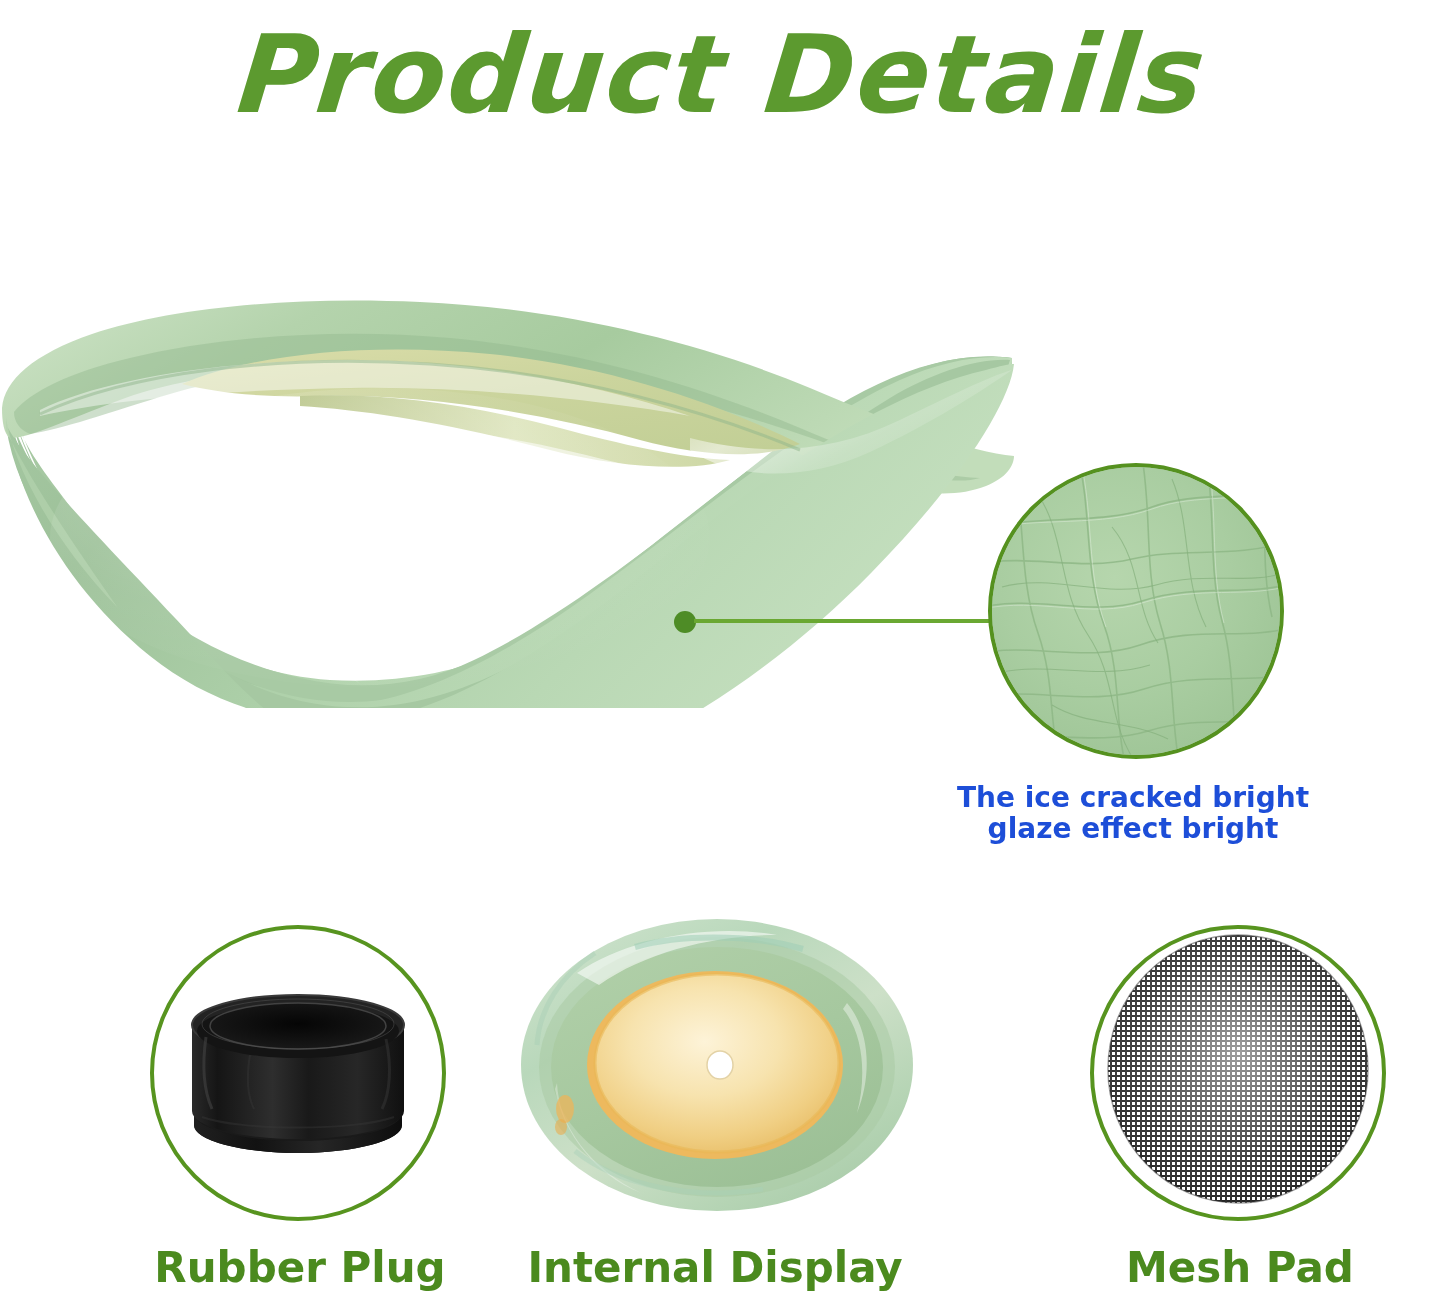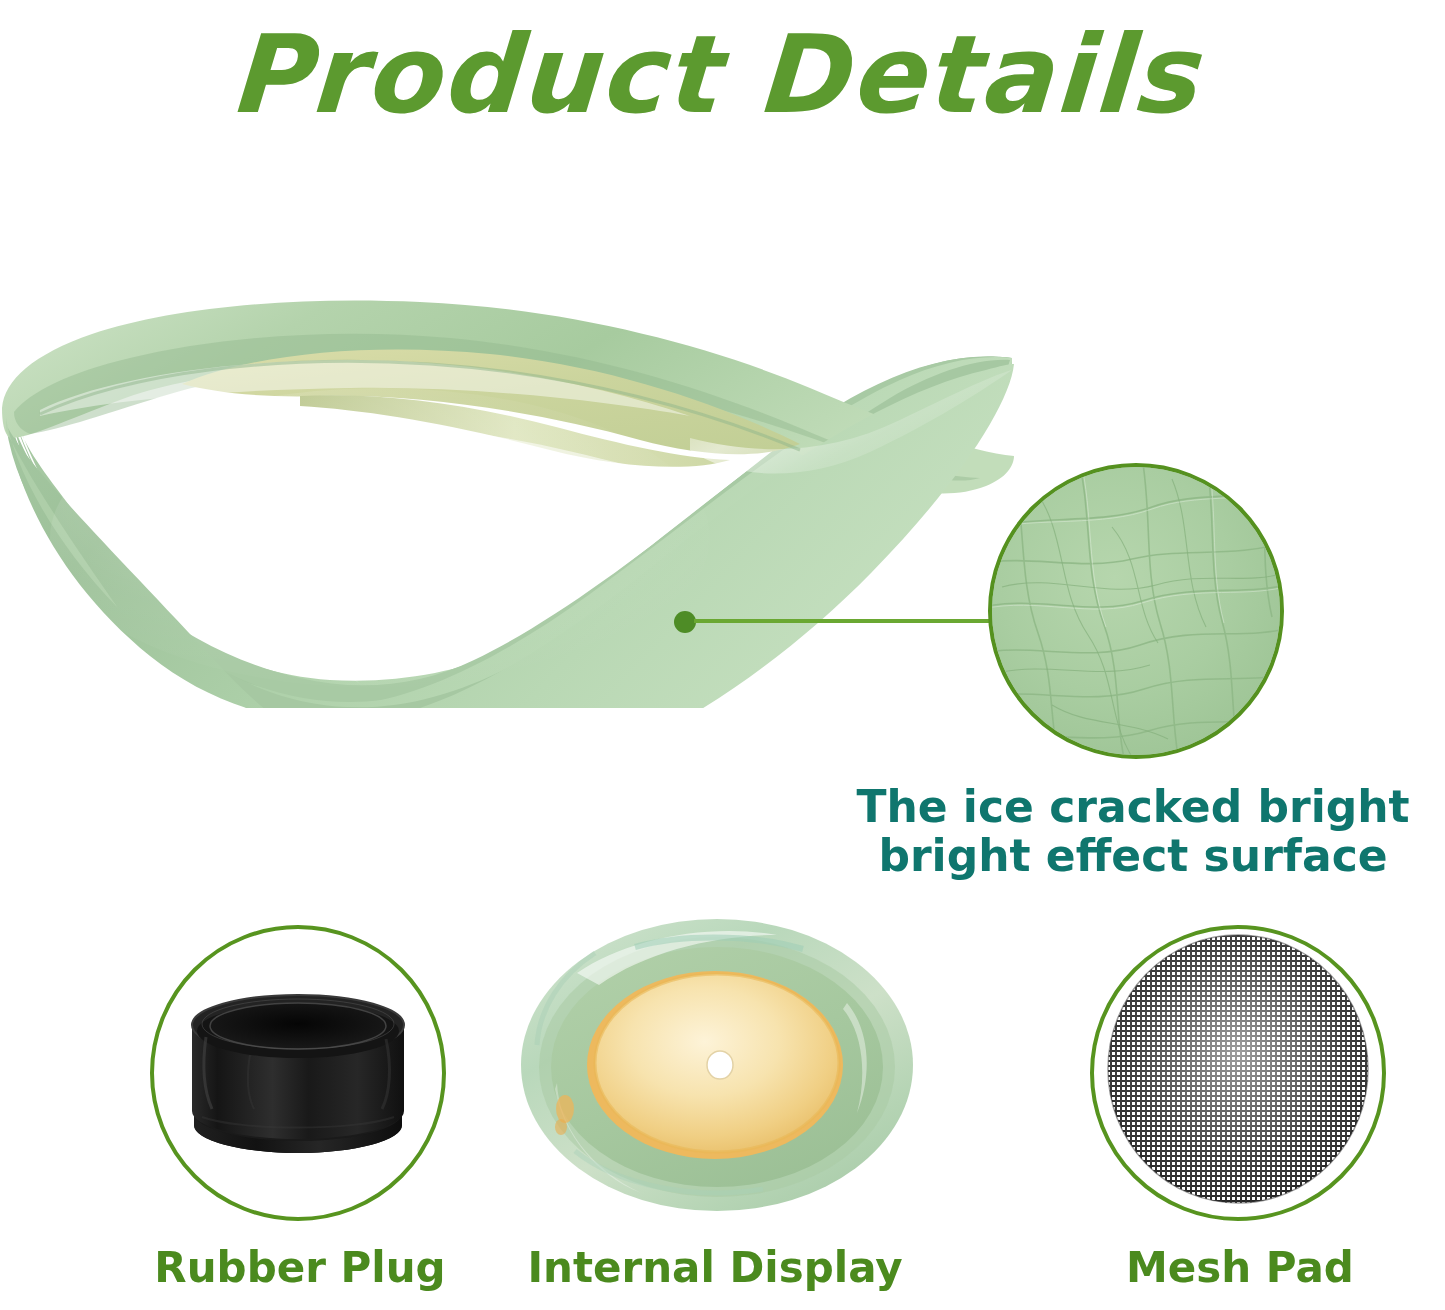--- a/index.html
+++ b/index.html
@@ -85,24 +85,24 @@
   }
 
   
   #callout-caption {
     position: absolute;
     left: 830px;
     top: 782px;
     width: 606px;
     text-align: center;
     font-family: "DejaVu Sans", sans-serif;
-    font-size: 44px;
+    font-size: 28px;
     font-weight: bold;
     line-height: 1.12;
-    color: #0f766e;
+    color: #1d4ed8;
   }
 
   
   .feature {
     position: absolute;
     top: 925px;
     width: 300px;
     height: 385px;
   }
   #feature-plug    { left: 106px; margin-left: 44px; }
@@ -423,21 +423,21 @@
         <path d="M -10,62 C 50,50 110,60 160,42 C 205,26 250,36 300,22"></path>
         <path d="M -10,142 C 46,130 100,152 150,136 C 206,118 256,132 300,118"></path>
         <path d="M 88,-10 C 102,48 94,106 114,160"></path>
         <path d="M 216,-10 C 226,48 218,104 232,156"></path>
       </g>
     </svg>
   </div>
 
   <div id="callout-caption">
     <div>The ice cracked bright</div>
-    <div>bright effect surface</div>
+    <div>glaze effect bright</div>
   </div>
 
   <div class="feature" id="feature-plug">
     <div class="feature-ring"></div>
     <div class="feature-art">
       <svg width="296" height="296" viewBox="0 0 296 296" xmlns="http://www.w3.org/2000/svg">
         <defs>
           <linearGradient id="plugSide" x1="0" y1="0" x2="1" y2="0">
             <stop offset="0%" stop-color="#2a2a2a"></stop>
             <stop offset="12%" stop-color="#151515"></stop>

